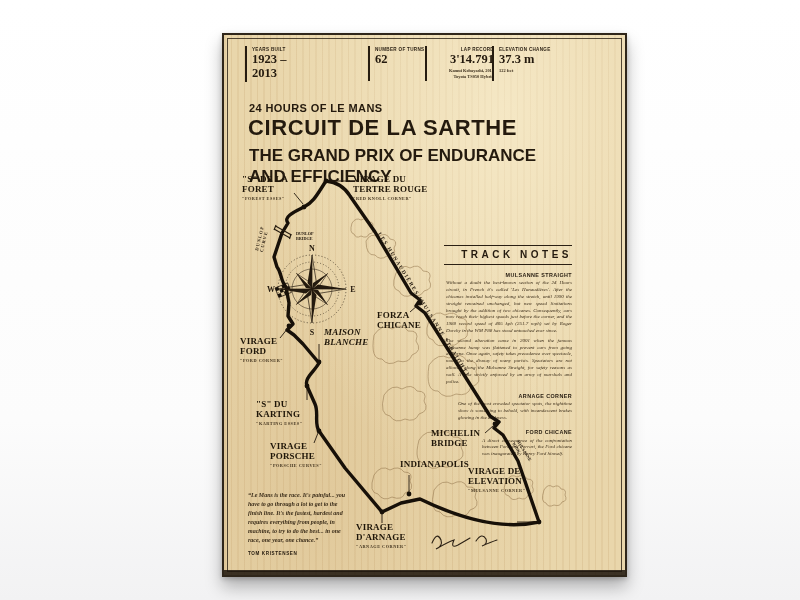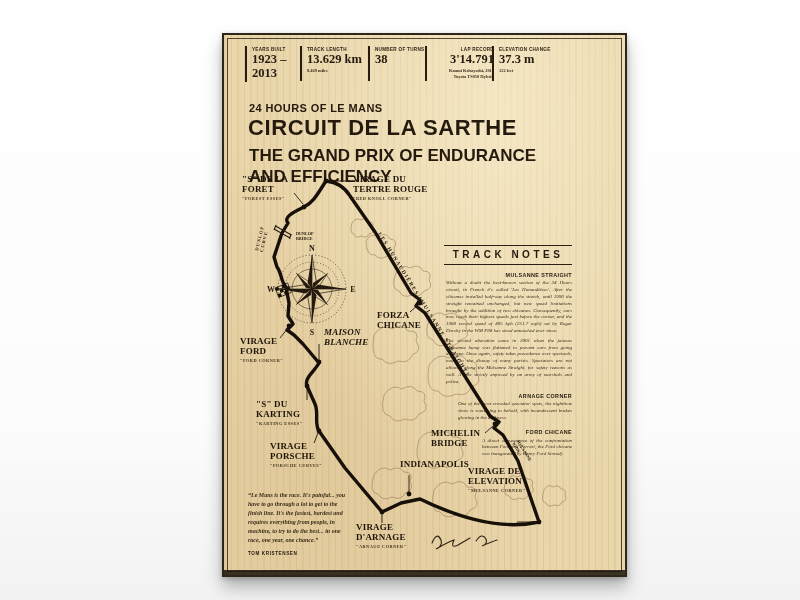--- a/index.html
+++ b/index.html
@@ -23,21 +23,21 @@
   
   .kicker{position:absolute;left:25px;top:67px;font-size:11px;font-weight:800;letter-spacing:.4px;color:#241a0e;}
   .title{position:absolute;left:24px;top:80px;font-size:22px;font-weight:800;letter-spacing:.6px;color:#241a0e;}
   .subtitle{position:absolute;left:25px;top:110px;font-size:17px;font-weight:800;line-height:1.25;color:#241a0e;}
   
   .locator{position:absolute;left:233px;top:104px;width:113px;height:88px;}
   .loc-city{font-family:"Liberation Serif",serif;font-style:italic;font-weight:bold;font-size:7px;fill:#241a0e;}
   .loc-country{font-size:3.6px;letter-spacing:.8px;font-weight:bold;fill:#241a0e;}
   
   .notes{position:absolute;left:220px;top:210px;width:128px;color:#2b2014;}
-  .notes-hdr{font-size:10px;font-weight:800;letter-spacing:3.5px;text-align:center;border-top:1.6px solid #2b2014;border-bottom:1.6px solid #2b2014;padding:3px 0 3.5px 0;color:#241a0e;}
+  .notes-hdr{font-size:10px;font-weight:800;letter-spacing:3.5px;text-align:right;border-top:1.6px solid #2b2014;border-bottom:1.6px solid #2b2014;padding:3px 0 3.5px 0;color:#241a0e;}
   .note-h{font-size:5.4px;font-weight:800;letter-spacing:.4px;text-align:right;margin-top:7px;color:#241a0e;}
   .note-b{font-family:"Liberation Serif",serif;font-style:italic;font-size:5px;line-height:1.38;text-align:justify;margin-top:2.5px;color:#3a2c19;}
   .note-b.m1{margin-left:2px;}
   .note-b.m2{margin-left:14px;}
   .note-b.m3{margin-left:38px;}
   
   .mlabel{position:absolute;color:#1f1609;}
   .mlabel .t{font-family:"Liberation Serif",serif;font-size:9px;font-weight:bold;line-height:1.15;letter-spacing:.2px;white-space:pre-line;}
   .mlabel .s{font-family:"Liberation Serif",serif;font-size:4.3px;font-weight:bold;letter-spacing:.5px;margin-top:1px;color:#41321d;}
   .along{position:absolute;font-family:"Liberation Serif",serif;font-weight:bold;color:#2b2014;}
@@ -50,28 +50,23 @@
 
 <div class="stage">
   <div class="poster">
 
     <div class="stat" style="left:21px;width:50px;">
       <div class="lbl">YEARS BUILT</div>
       <div class="val pre">1923 –
 2013</div>
       <div class="sub pre"></div>
     </div>
-    <div class="stat" style="left:76px;width:62px;">
-      <div class="lbl">TRACK LENGTH</div>
-      <div class="val pre">13.629 km</div>
-      <div class="sub pre">8.469 miles</div>
-    </div>
     <div class="stat" style="left:144px;width:52px;">
       <div class="lbl">NUMBER OF TURNS</div>
-      <div class="val pre">38</div>
+      <div class="val pre">62</div>
       <div class="sub pre"></div>
     </div>
     <div class="stat" style="left:201px;width:62px;text-align:right;">
       <div class="lbl">LAP RECORD</div>
       <div class="val pre">3'14.791</div>
       <div class="sub pre">Kamui Kobayashi, 2017
 Toyota TS050 Hybrid</div>
     </div>
     <div class="stat" style="left:268px;width:70px;">
       <div class="lbl">ELEVATION CHANGE</div>

